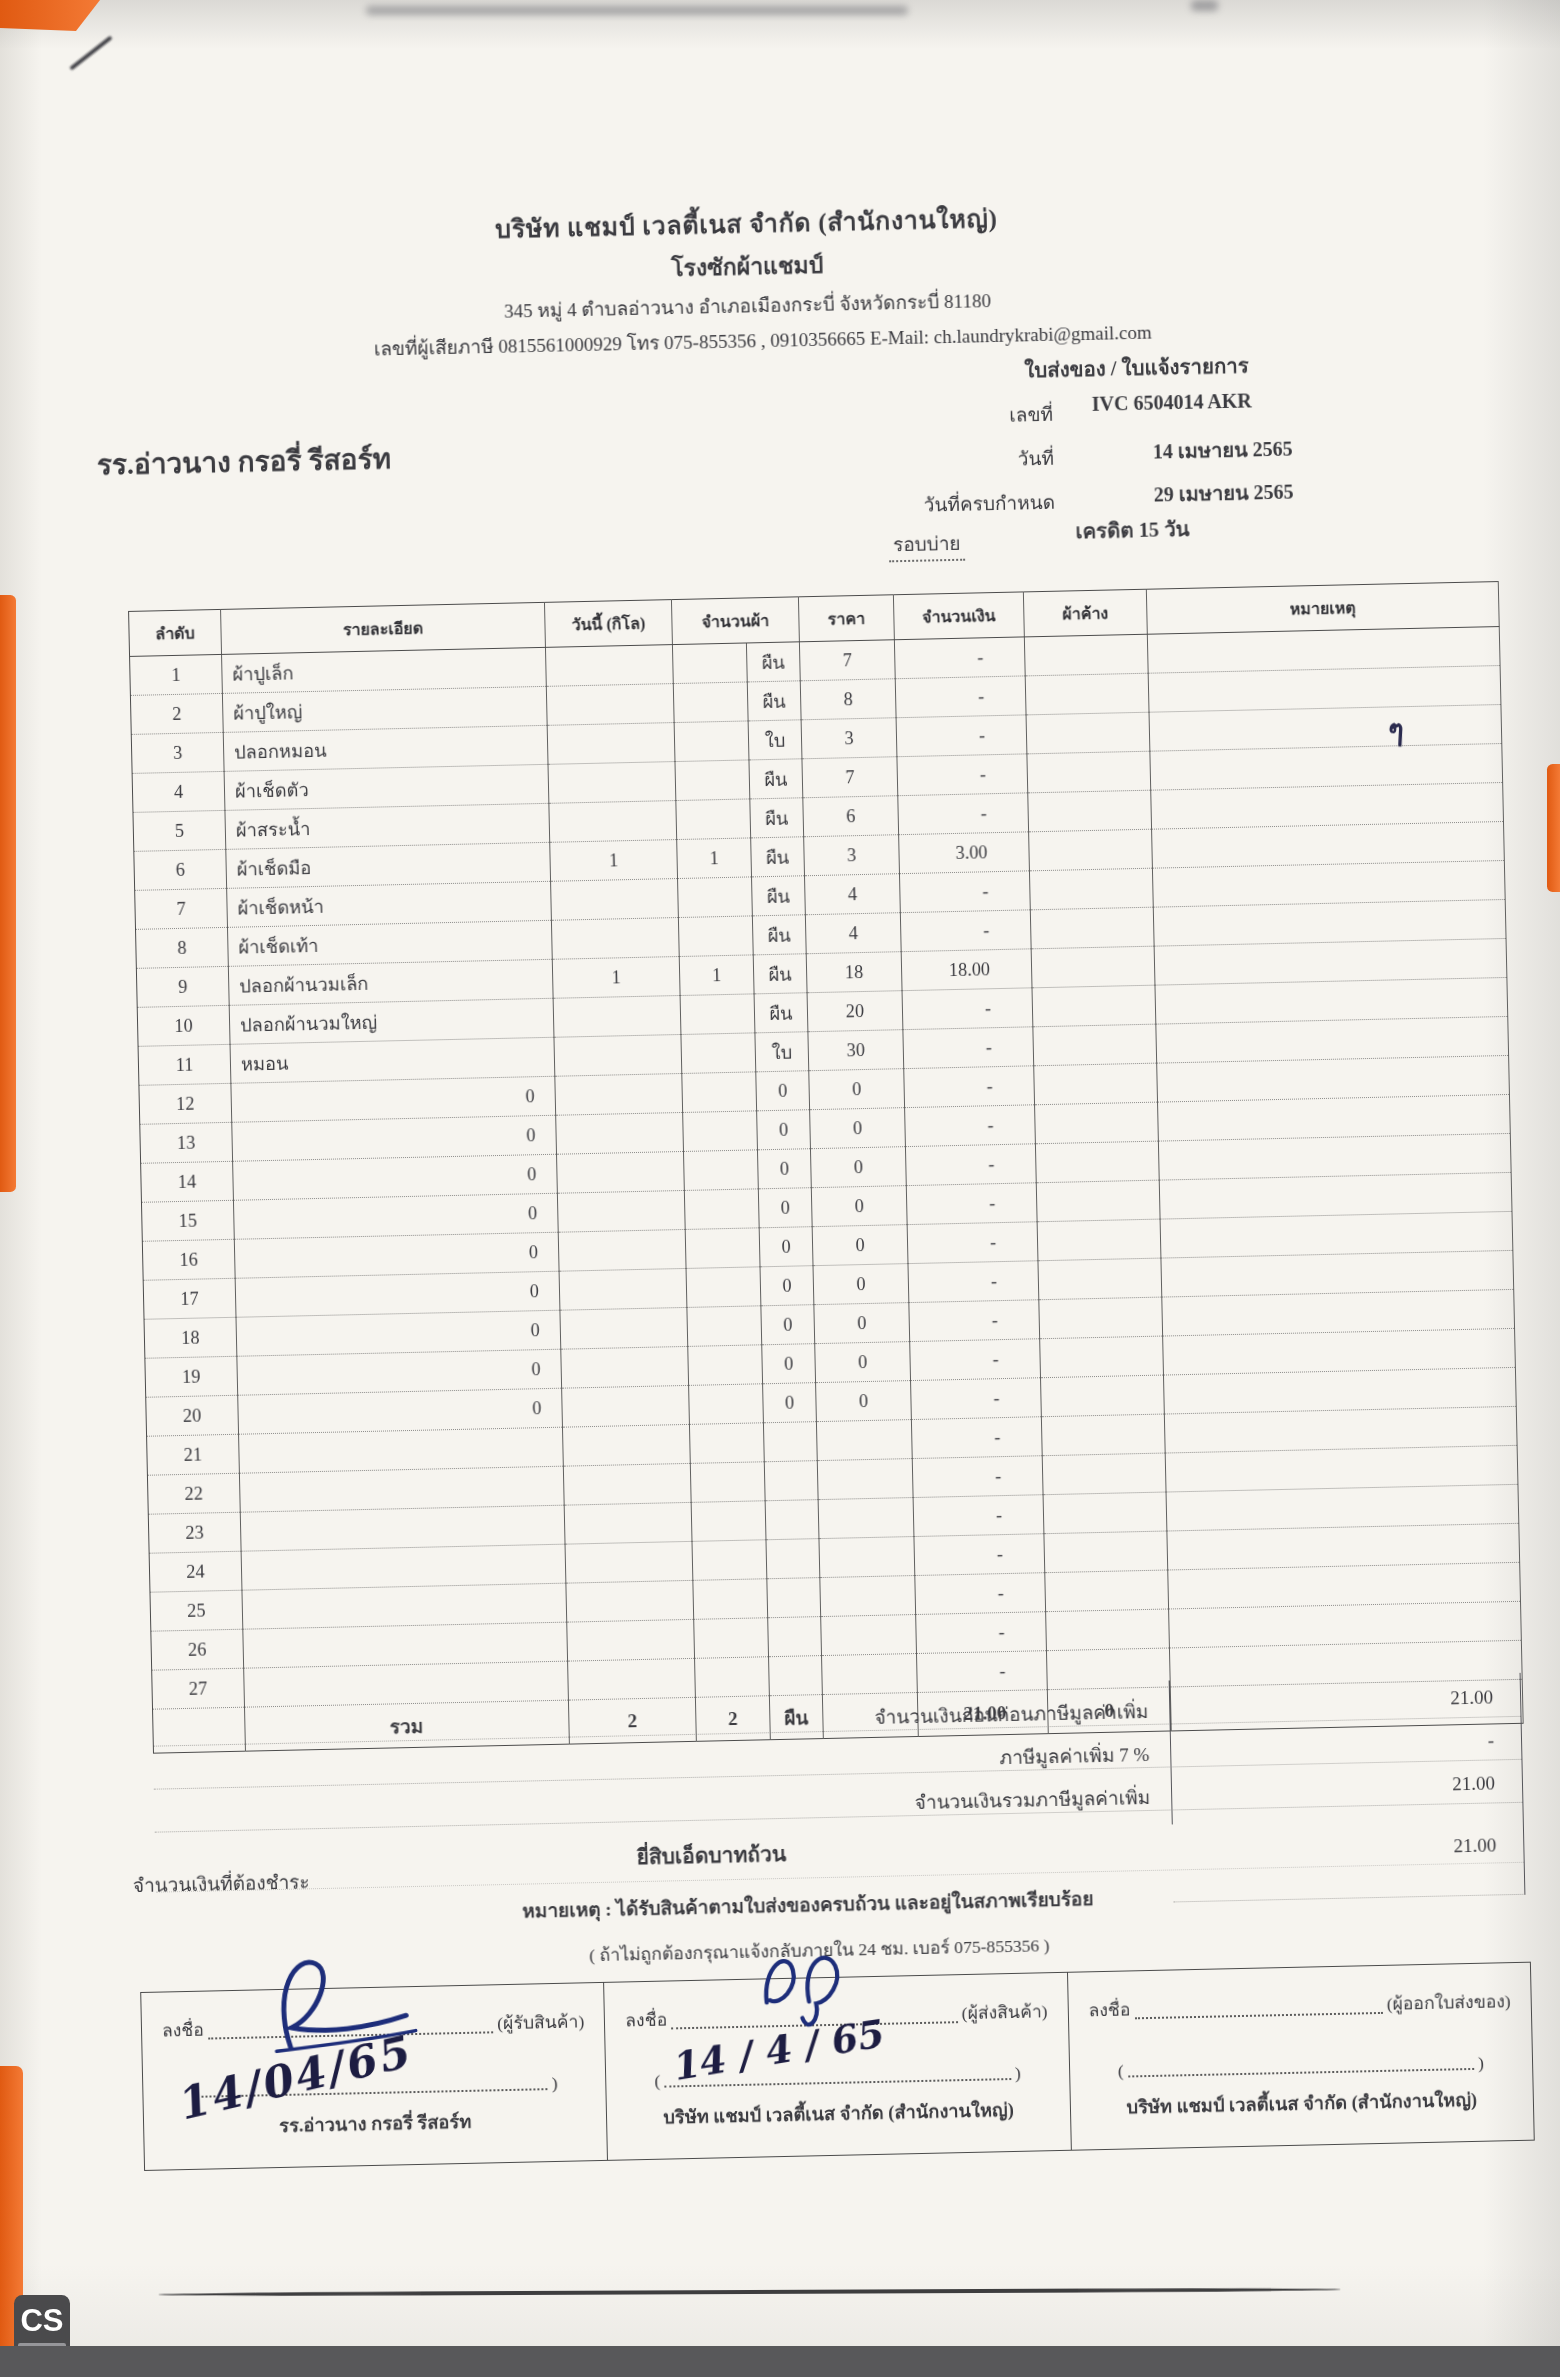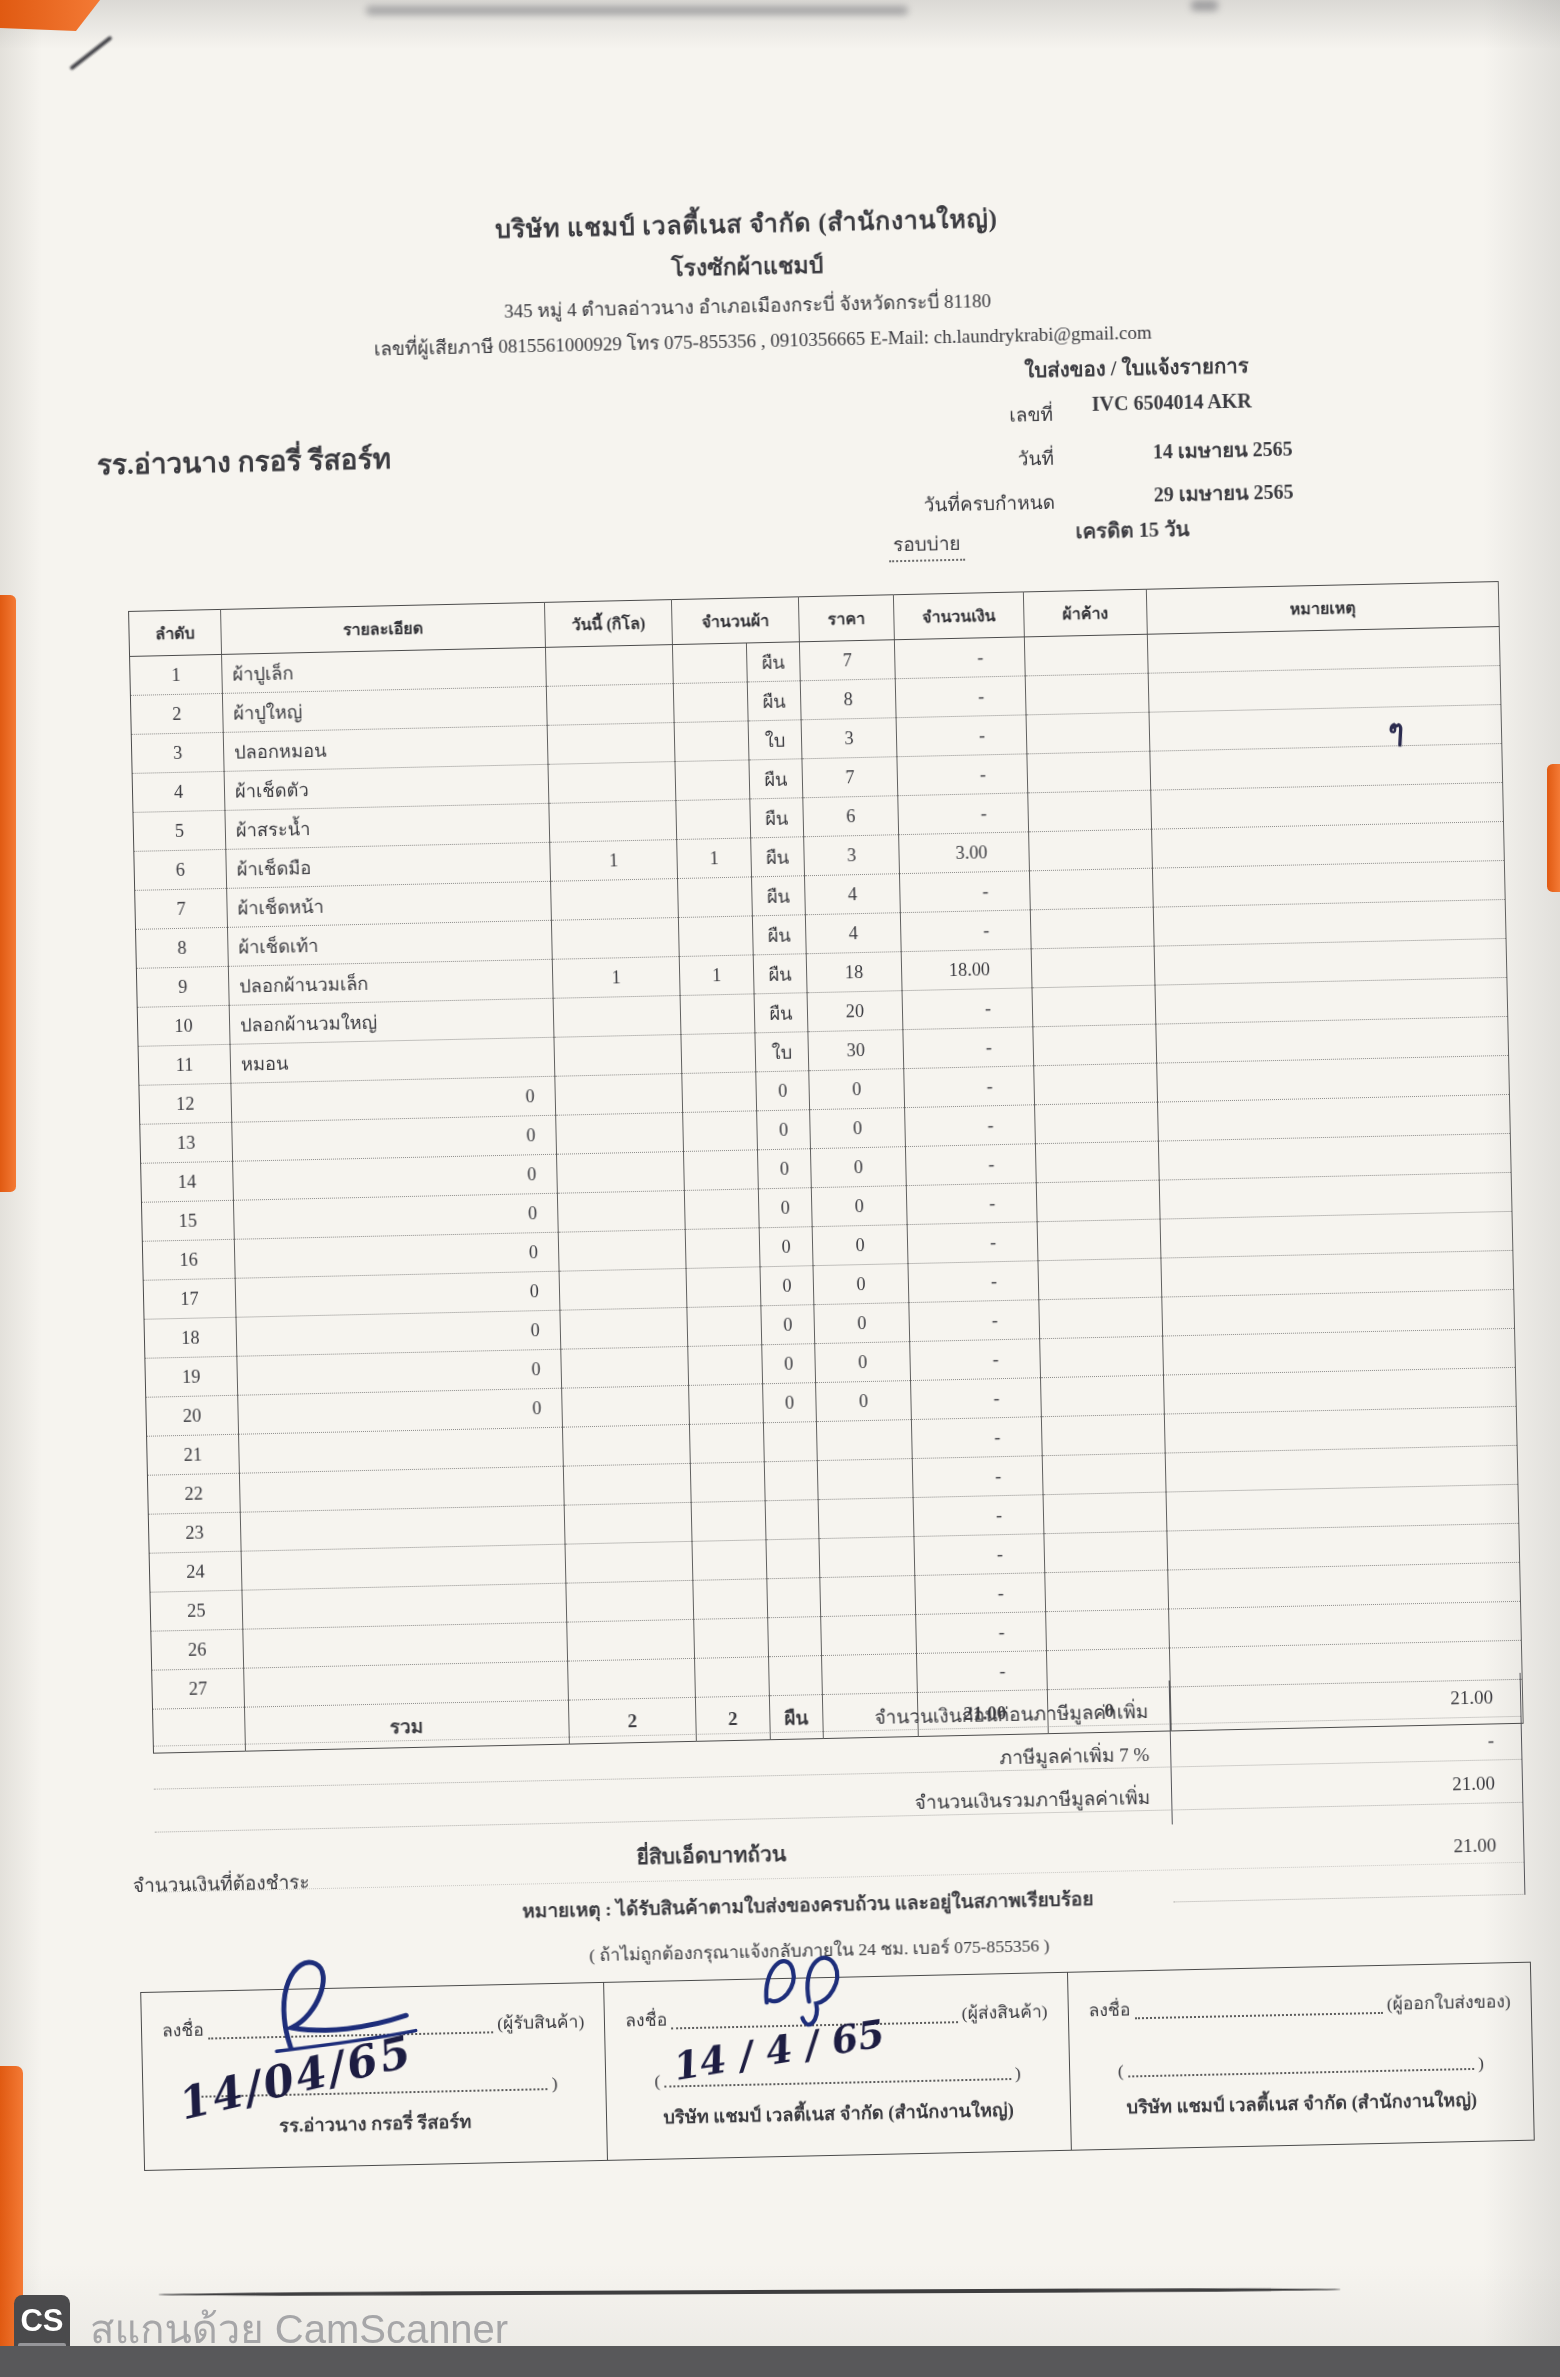--- a/index.html
+++ b/index.html
@@ -531,17 +531,16 @@
   <div class="edge" style="left:1547px;top:764px;width:12.7px;height:128px;border-radius:5.6px 0 0 5.6px;"></div>
   <div class="smudge" style="left:366px;top:5.6px;width:542px;height:9.2px;opacity:.65;"></div>
   <div class="smudge" style="left:1191px;top:0;width:27px;height:10.6px;opacity:.7;"></div>
   <div class="pencil" style="left:65px;top:51px;"></div>
   <div class="paper-bottom-line"></div>
 
   <div class="cs-badge">
     <span>CS</span>
     <span class="tab"></span>
   </div>
-  <div class="cs-text">สแกนด้วย CamScanner</div>
   <div class="bottom-bar"></div>
 
 </div>
 
 
 </body></html>

